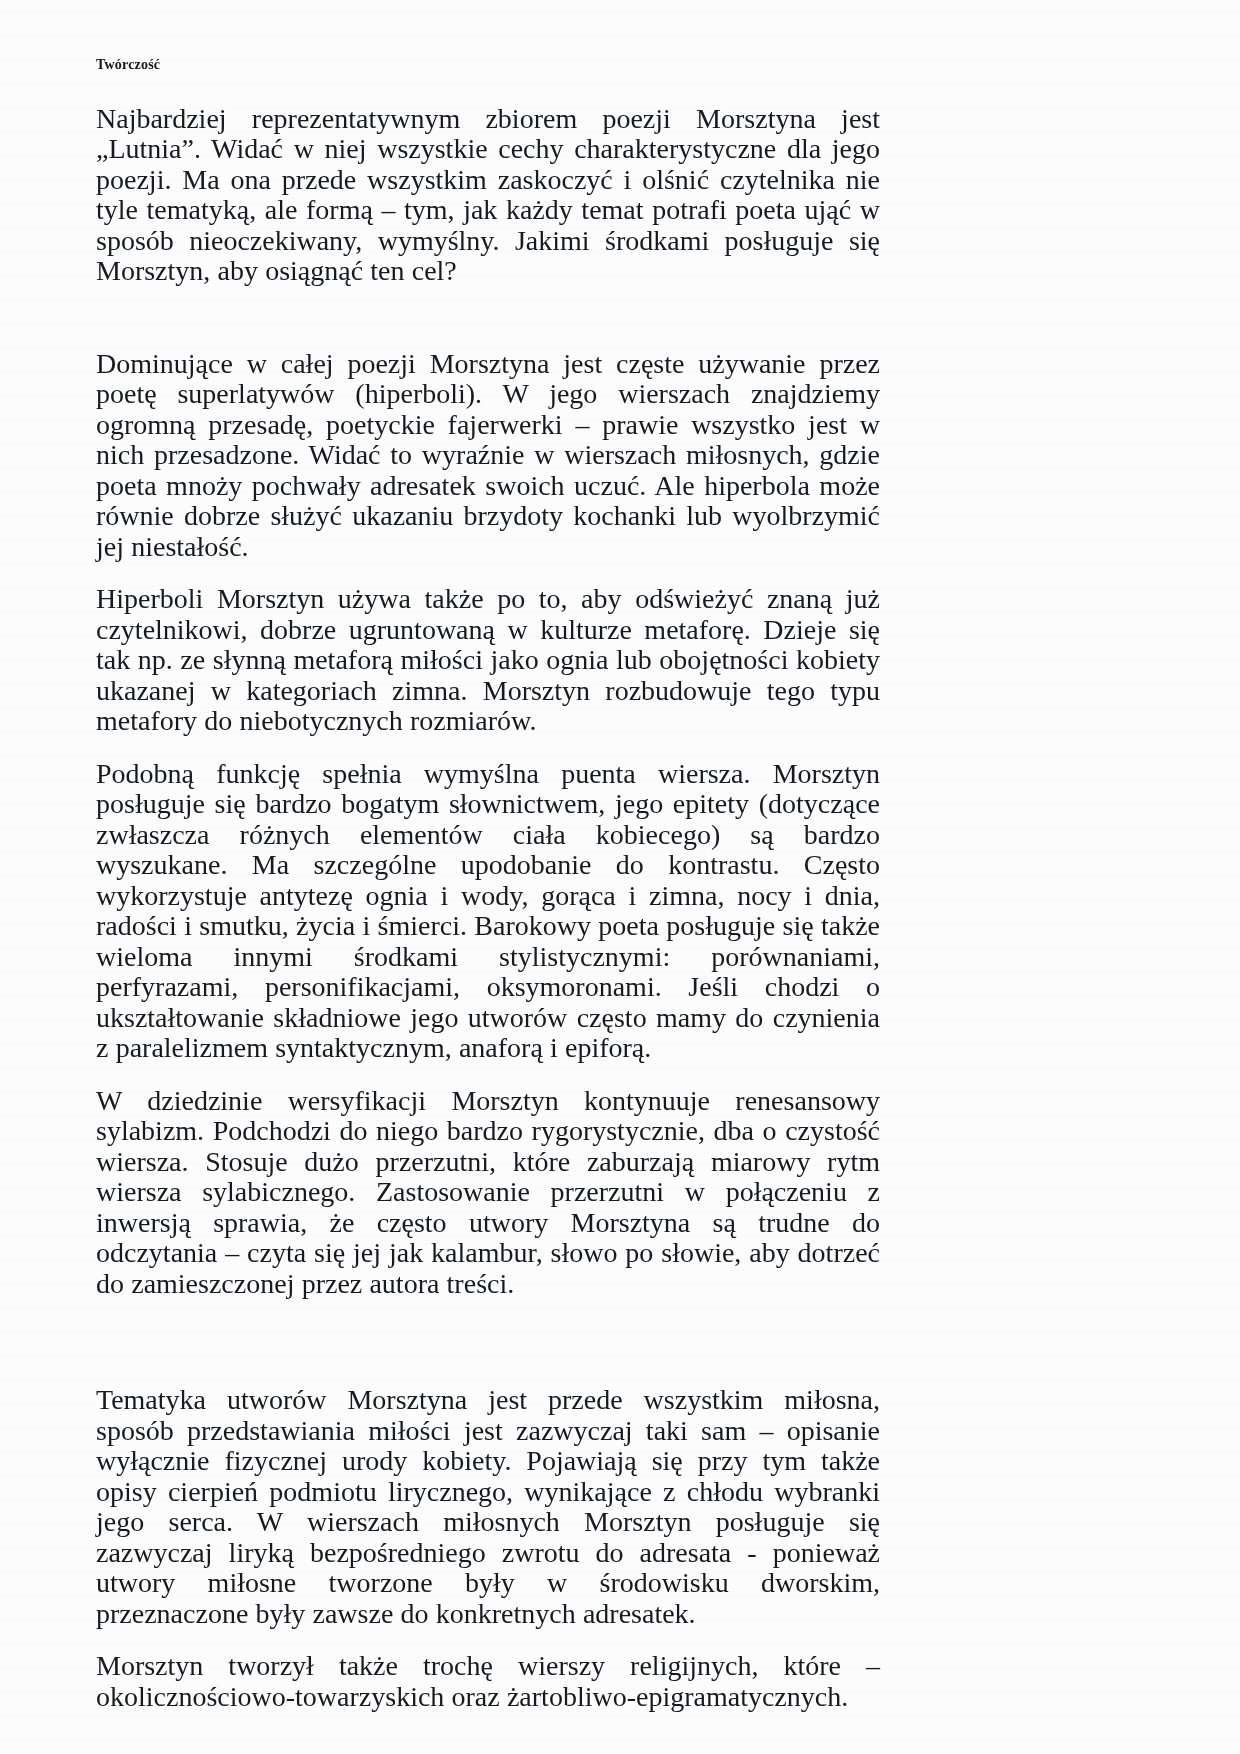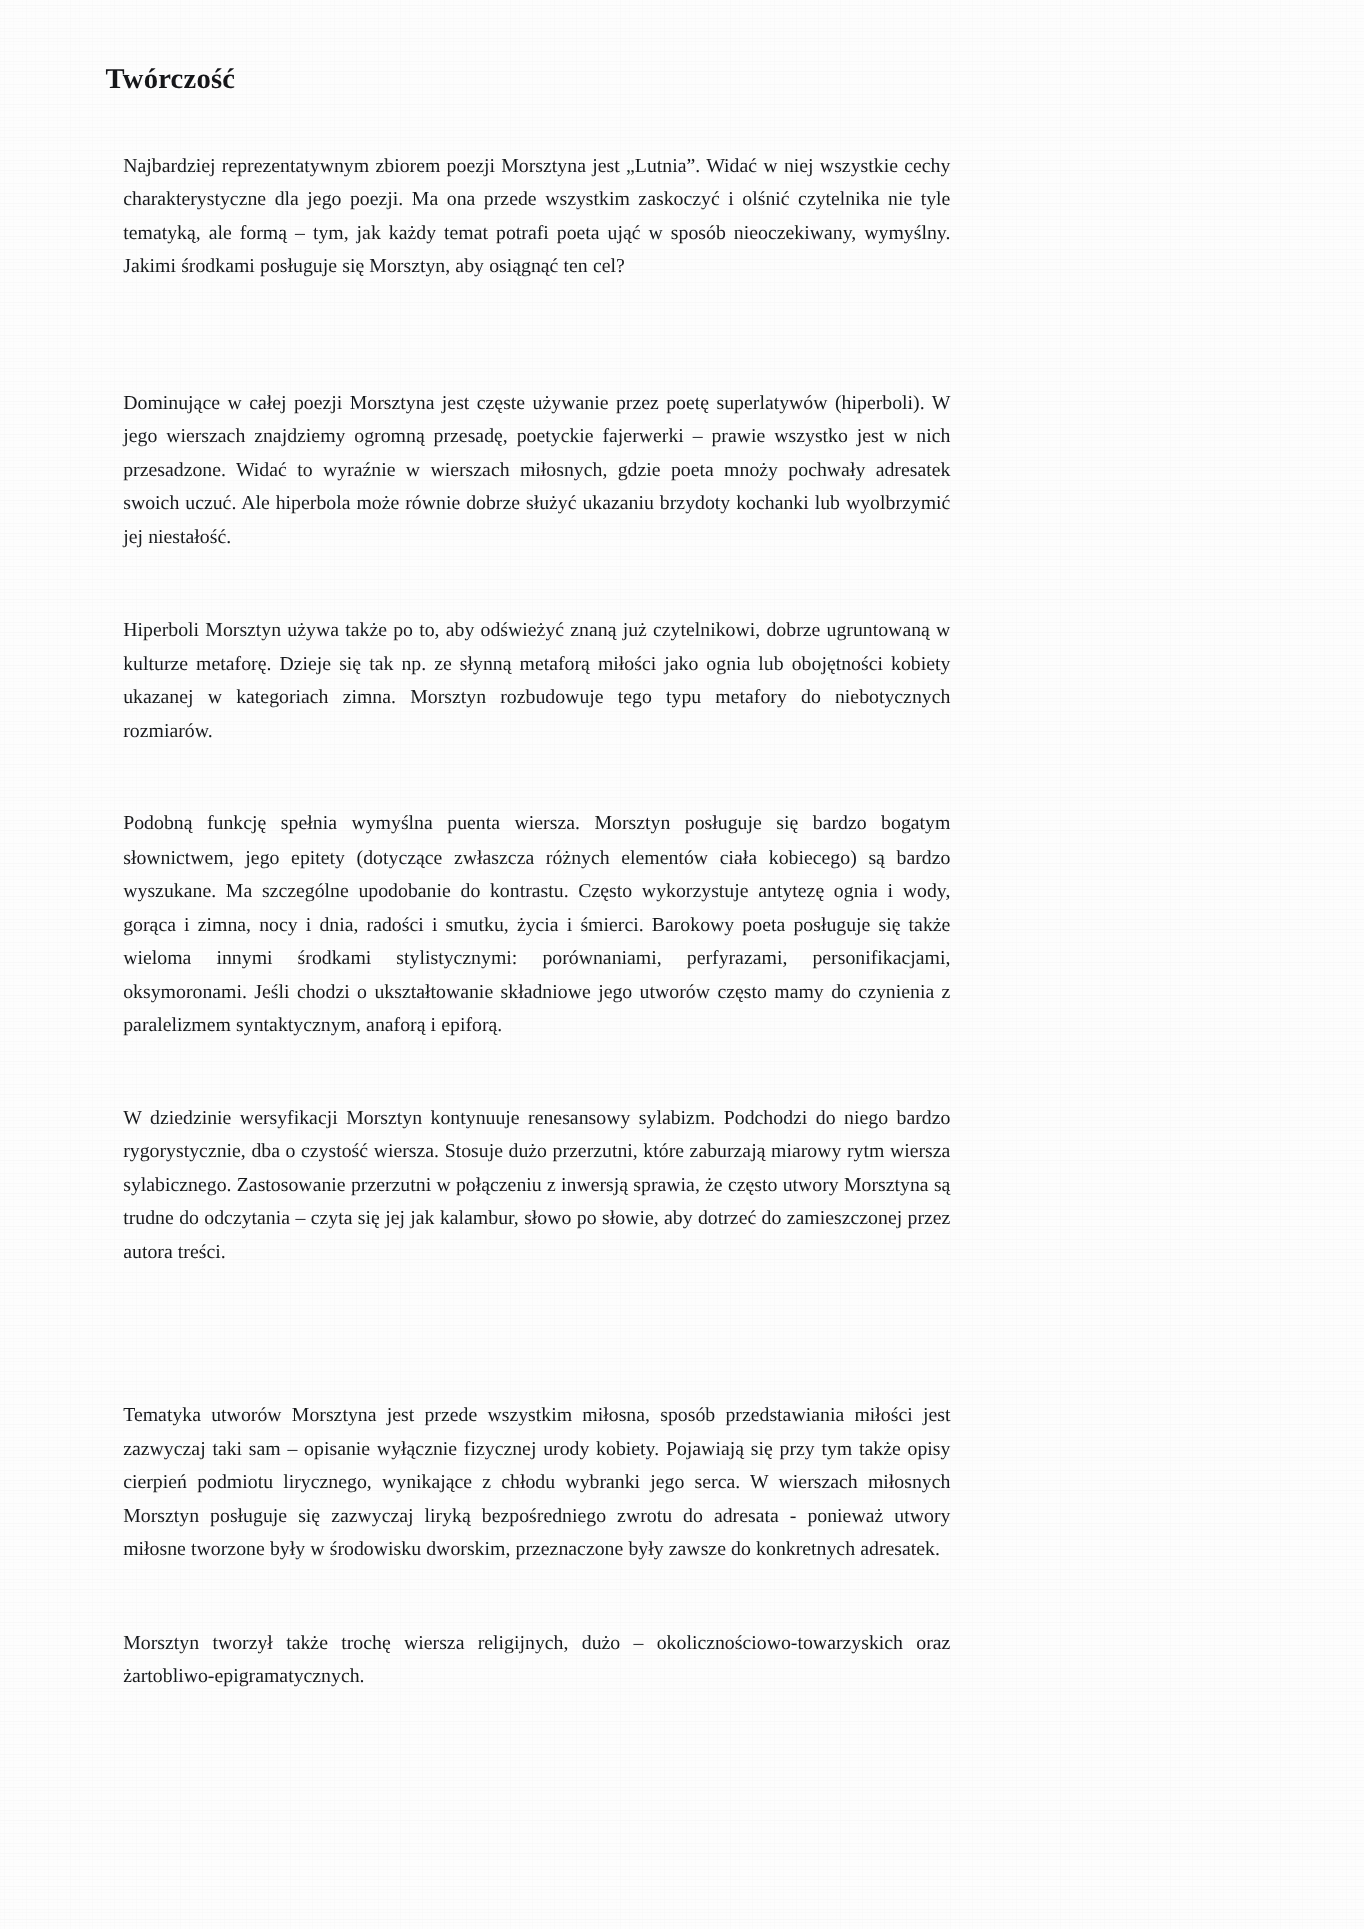--- a/index.html
+++ b/index.html
@@ -17,33 +17,33 @@
   }
   .content {
     position: absolute;
     left: 96px;
     top: 56px;
     width: 784px;
   }
   .doc-heading {
     font-family: "Liberation Serif", "DejaVu Serif", serif;
     font-weight: bold;
-    font-size: 26px;
+    font-size: 14px;
     line-height: 1.25;
     color: #16171a;
     letter-spacing: 0.2px;
     margin: 0;
     text-align: left;
   }
   .doc-para {
     font-family: "Liberation Serif", "DejaVu Serif", serif;
-    font-size: 18px;
+    font-size: 28px;
     line-height: 30.5px;
     color: #181a1d;
-    margin: 16px;
+    margin: 0;
     text-align: justify;
     text-justify: inter-word;
     word-spacing: 0.2px;
     -webkit-font-smoothing: none;
   }
   .doc-para.last-left {
     text-align: justify;
   }
   .sp-after-heading { height: 30px; }
   .sp-before-heading { height: 32px; }
@@ -84,17 +84,17 @@
     <div class="sp-para"></div>
 
     <p class="doc-para">W dziedzinie wersyfikacji Morsztyn kontynuuje renesansowy sylabizm. Podchodzi do niego bardzo rygorystycznie, dba o czystość wiersza. Stosuje dużo przerzutni, które zaburzają miarowy rytm wiersza sylabicznego. Zastosowanie przerzutni w połączeniu z inwersją sprawia, że często utwory Morsztyna są trudne do odczytania – czyta się jej jak kalambur, słowo po słowie, aby dotrzeć do zamieszczonej przez autora treści.</p>
     <div class="sp-section-gap"></div>
 
     <div class="sp-after-heading"></div>
 
     <p class="doc-para">Tematyka utworów Morsztyna jest przede wszystkim miłosna, sposób przedstawiania miłości jest zazwyczaj taki sam – opisanie wyłącznie fizycznej urody kobiety. Pojawiają się przy tym także opisy cierpień podmiotu lirycznego, wynikające z chłodu wybranki jego serca. W wierszach miłosnych Morsztyn posługuje się zazwyczaj liryką bezpośredniego zwrotu do adresata - ponieważ utwory miłosne tworzone były w środowisku dworskim, przeznaczone były zawsze do konkretnych adresatek.</p>
     <div class="sp-para"></div>
 
-    <p class="doc-para last-left">Morsztyn tworzył także trochę wiersza religijnych, dużo – okolicznościowo-towarzyskich oraz żartobliwo-epigramatycznych.</p>
+    <p class="doc-para last-left">Morsztyn tworzył także trochę wierszy religijnych, które – okolicznościowo-towarzyskich oraz żartobliwo-epigramatycznych.</p>
 
   </div>
   <div class="scan-grain"></div>
 </div>
 
 </body></html>

